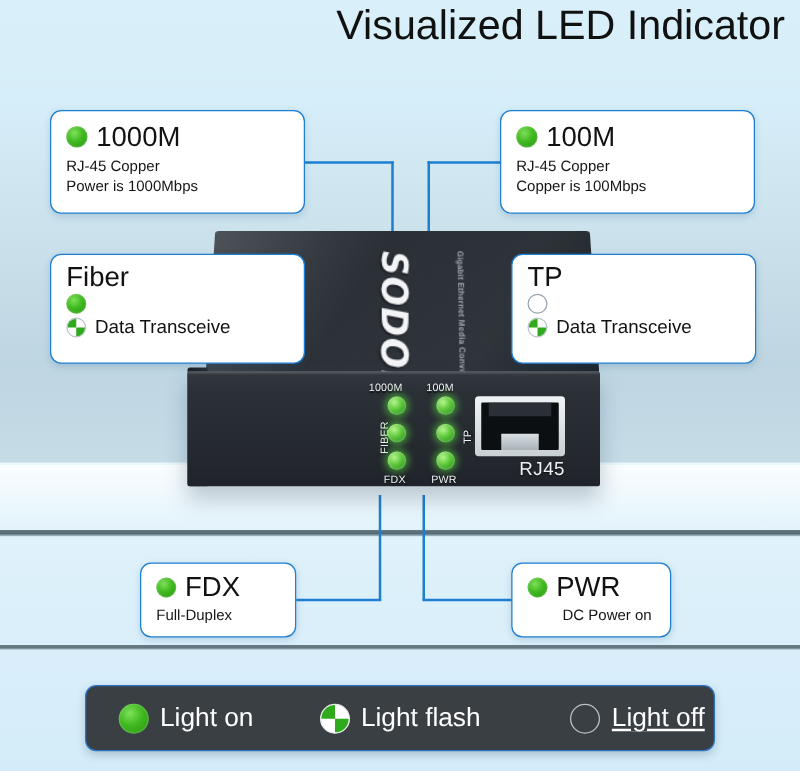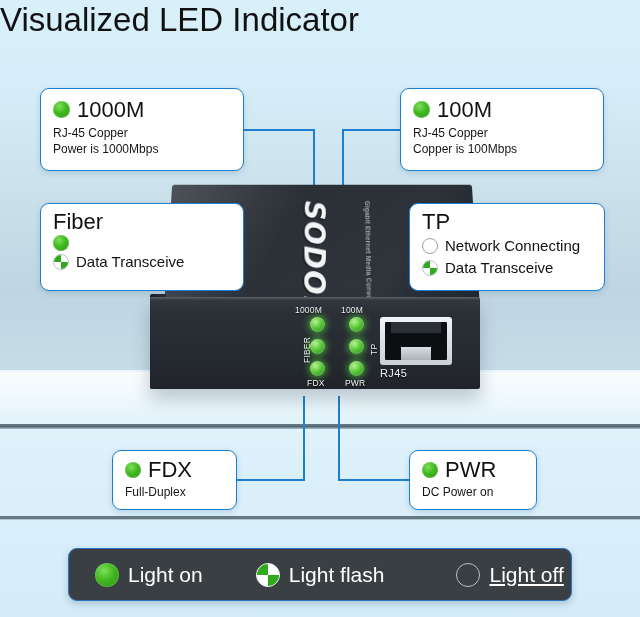--- a/index.html
+++ b/index.html
@@ -111,22 +111,22 @@
   .rj-hole {
     width:100%; height:100%; background:#0c0f12; border-radius:1px;
     position:relative; overflow:hidden;
   }
   .rj-notch {
     position:absolute; left:26%; bottom:0; width:48%; height:34%;
     background:linear-gradient(180deg,#d9dfe3,#aab2b8);
   }
   .rj-pins { position:absolute; left:10%; top:0; width:80%; height:30%; background:#2a3036; }
   .rj-lbl {
-    position:absolute; left:0; top:50px; width:72px; text-align:left;
-    font-size:11px; color:#eef2f5; letter-spacing:.4px;
+    position:absolute; left:0; top:50px; width:72px; text-align:right;
+    font-size:15px; color:#eef2f5; letter-spacing:.4px;
     text-shadow:0 1px 1px rgba(0,0,0,.7);
   }
 
   
   .led-panel { position:absolute; left:147px; top:8px; width:84px; height:80px; }
   .dev-led {
     position:absolute; width:15px; height:15px; border-radius:50%;
     background:radial-gradient(circle at 36% 32%, #b4f58e 0%, #5ec83a 42%, #2f9c1c 75%, #1d6b12 100%);
     box-shadow:0 0 6px 2px rgba(90,220,60,.55), inset 0 0 3px rgba(255,255,255,.5);
   }
@@ -170,21 +170,21 @@
   }
   .ic-flash::before, .ic-flash::after {
     content:""; position:absolute; width:50%; height:50%;
     background:#2faa1d;
   }
   .ic-flash::before { left:0; top:0; }
   .ic-flash::after { right:0; bottom:0; }
 
   
   #title {
-    position:absolute; left:0; top:0; width:628px; text-align:left;
+    position:absolute; left:0; top:0; width:628px; text-align:right;
     font-size:33px; color:#111; padding-top:1px;
     font-family:"Liberation Sans", sans-serif;
   }
 
   
   #legend {
     position:absolute; left:68px; top:548px; width:504px; height:53px;
     background:#3a3f44; border:1.5px solid #2b74c4; border-radius:9px;
     display:flex; align-items:center;
     box-shadow:0 3px 7px rgba(40,70,100,.25);
@@ -302,42 +302,41 @@
     <div class="box-row">
       <span class="ic ic-flash" style="width:16px;height:16px;"></span>
       <span>Data Transceive</span>
     </div>
   </div>
 
   <div class="box" style="left:409px; top:203px; width:196px; height:88px; padding:6px 12px;">
     <div class="box-head">TP</div>
     <div class="box-row">
       <span class="ic ic-off" style="width:16px;height:16px;"></span>
-      <span>Network Connecting</span>
     </div>
     <div class="box-row">
       <span class="ic ic-flash" style="width:16px;height:16px;"></span>
       <span>Data Transceive</span>
     </div>
   </div>
 
   <div class="box" style="left:112px; top:450px; width:125px; height:60px; padding:7px 12px;">
     <div class="box-title">
       <span class="ic ic-on" style="width:16px;height:16px;"></span>
       <span>FDX</span>
     </div>
     <div class="box-sub" style="margin-top:3px;">Full-Duplex</div>
   </div>
 
   <div class="box" style="left:409px; top:450px; width:128px; height:60px; padding:7px 12px;">
     <div class="box-title">
       <span class="ic ic-on" style="width:16px;height:16px;"></span>
       <span>PWR</span>
     </div>
-    <div class="box-sub" style="margin-top:3px;">DC Power on</div>
+    <div class="box-sub" style="margin-top:3px;margin-left:28px;">DC Power on</div>
   </div>
 
   <div id="legend">
     <div class="leg-item leg-1">
       <span class="ic ic-on leg-ic"></span>
       <span>Light on</span>
     </div>
     <div class="leg-item leg-2">
       <span class="ic ic-flash leg-ic"></span>
       <span>Light flash</span>

